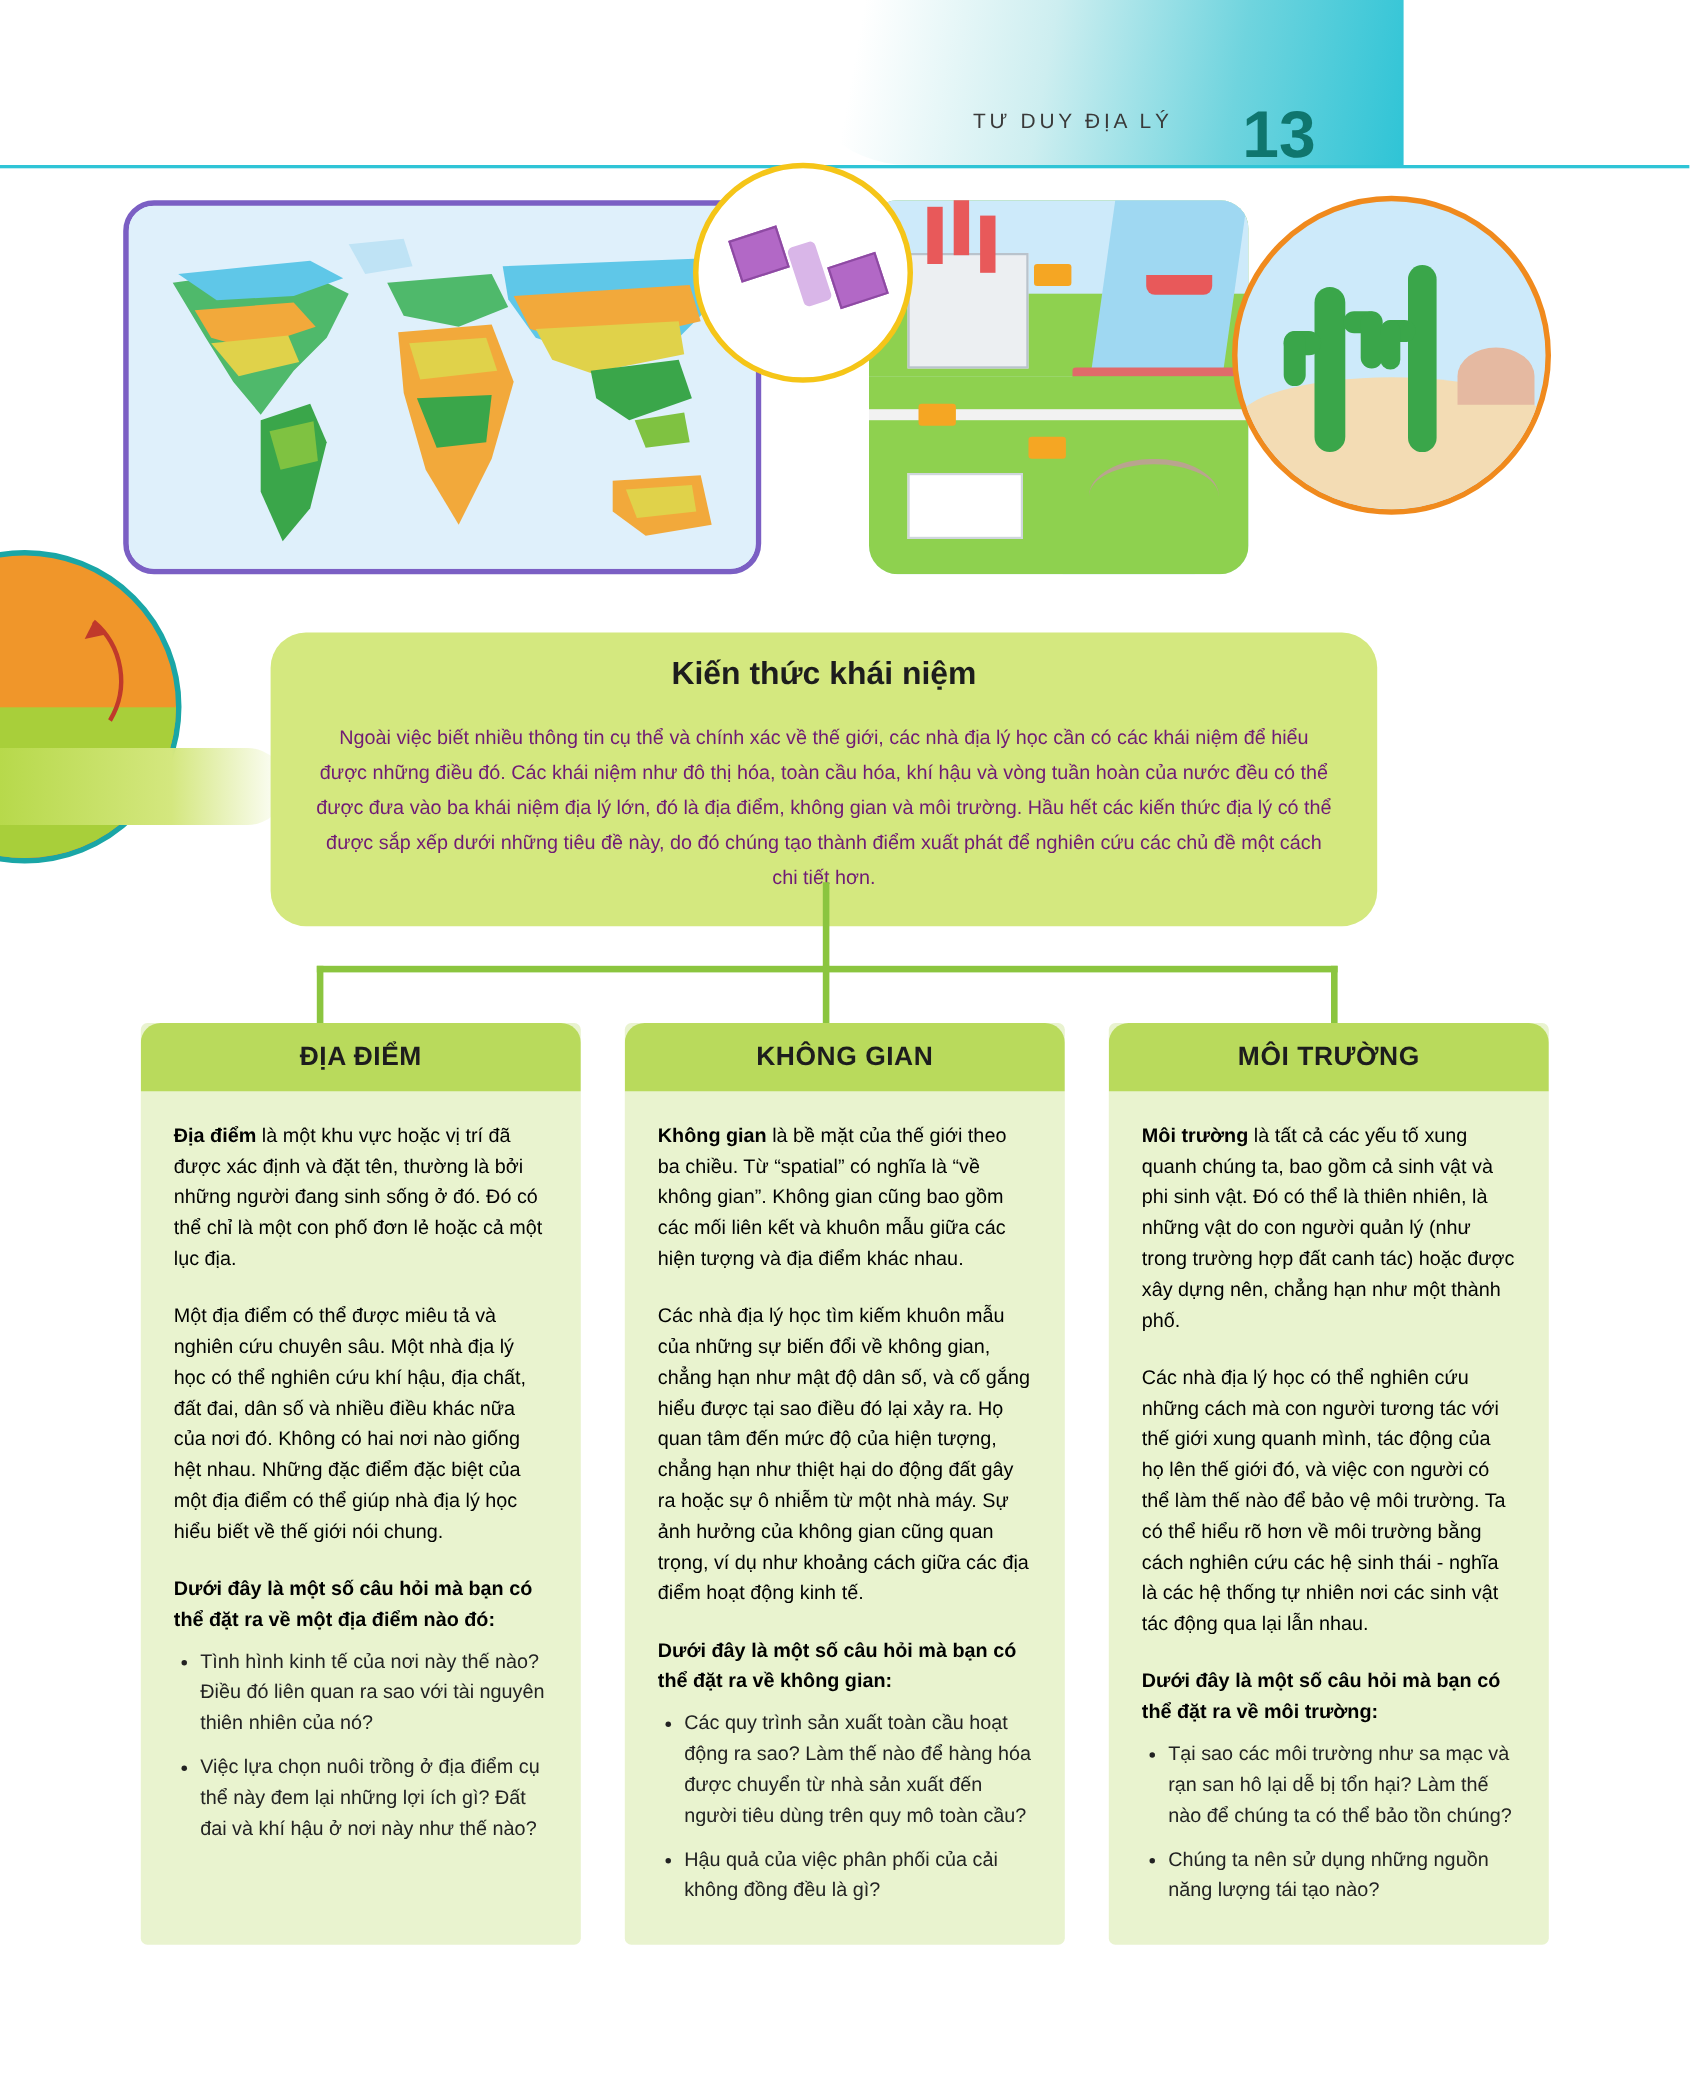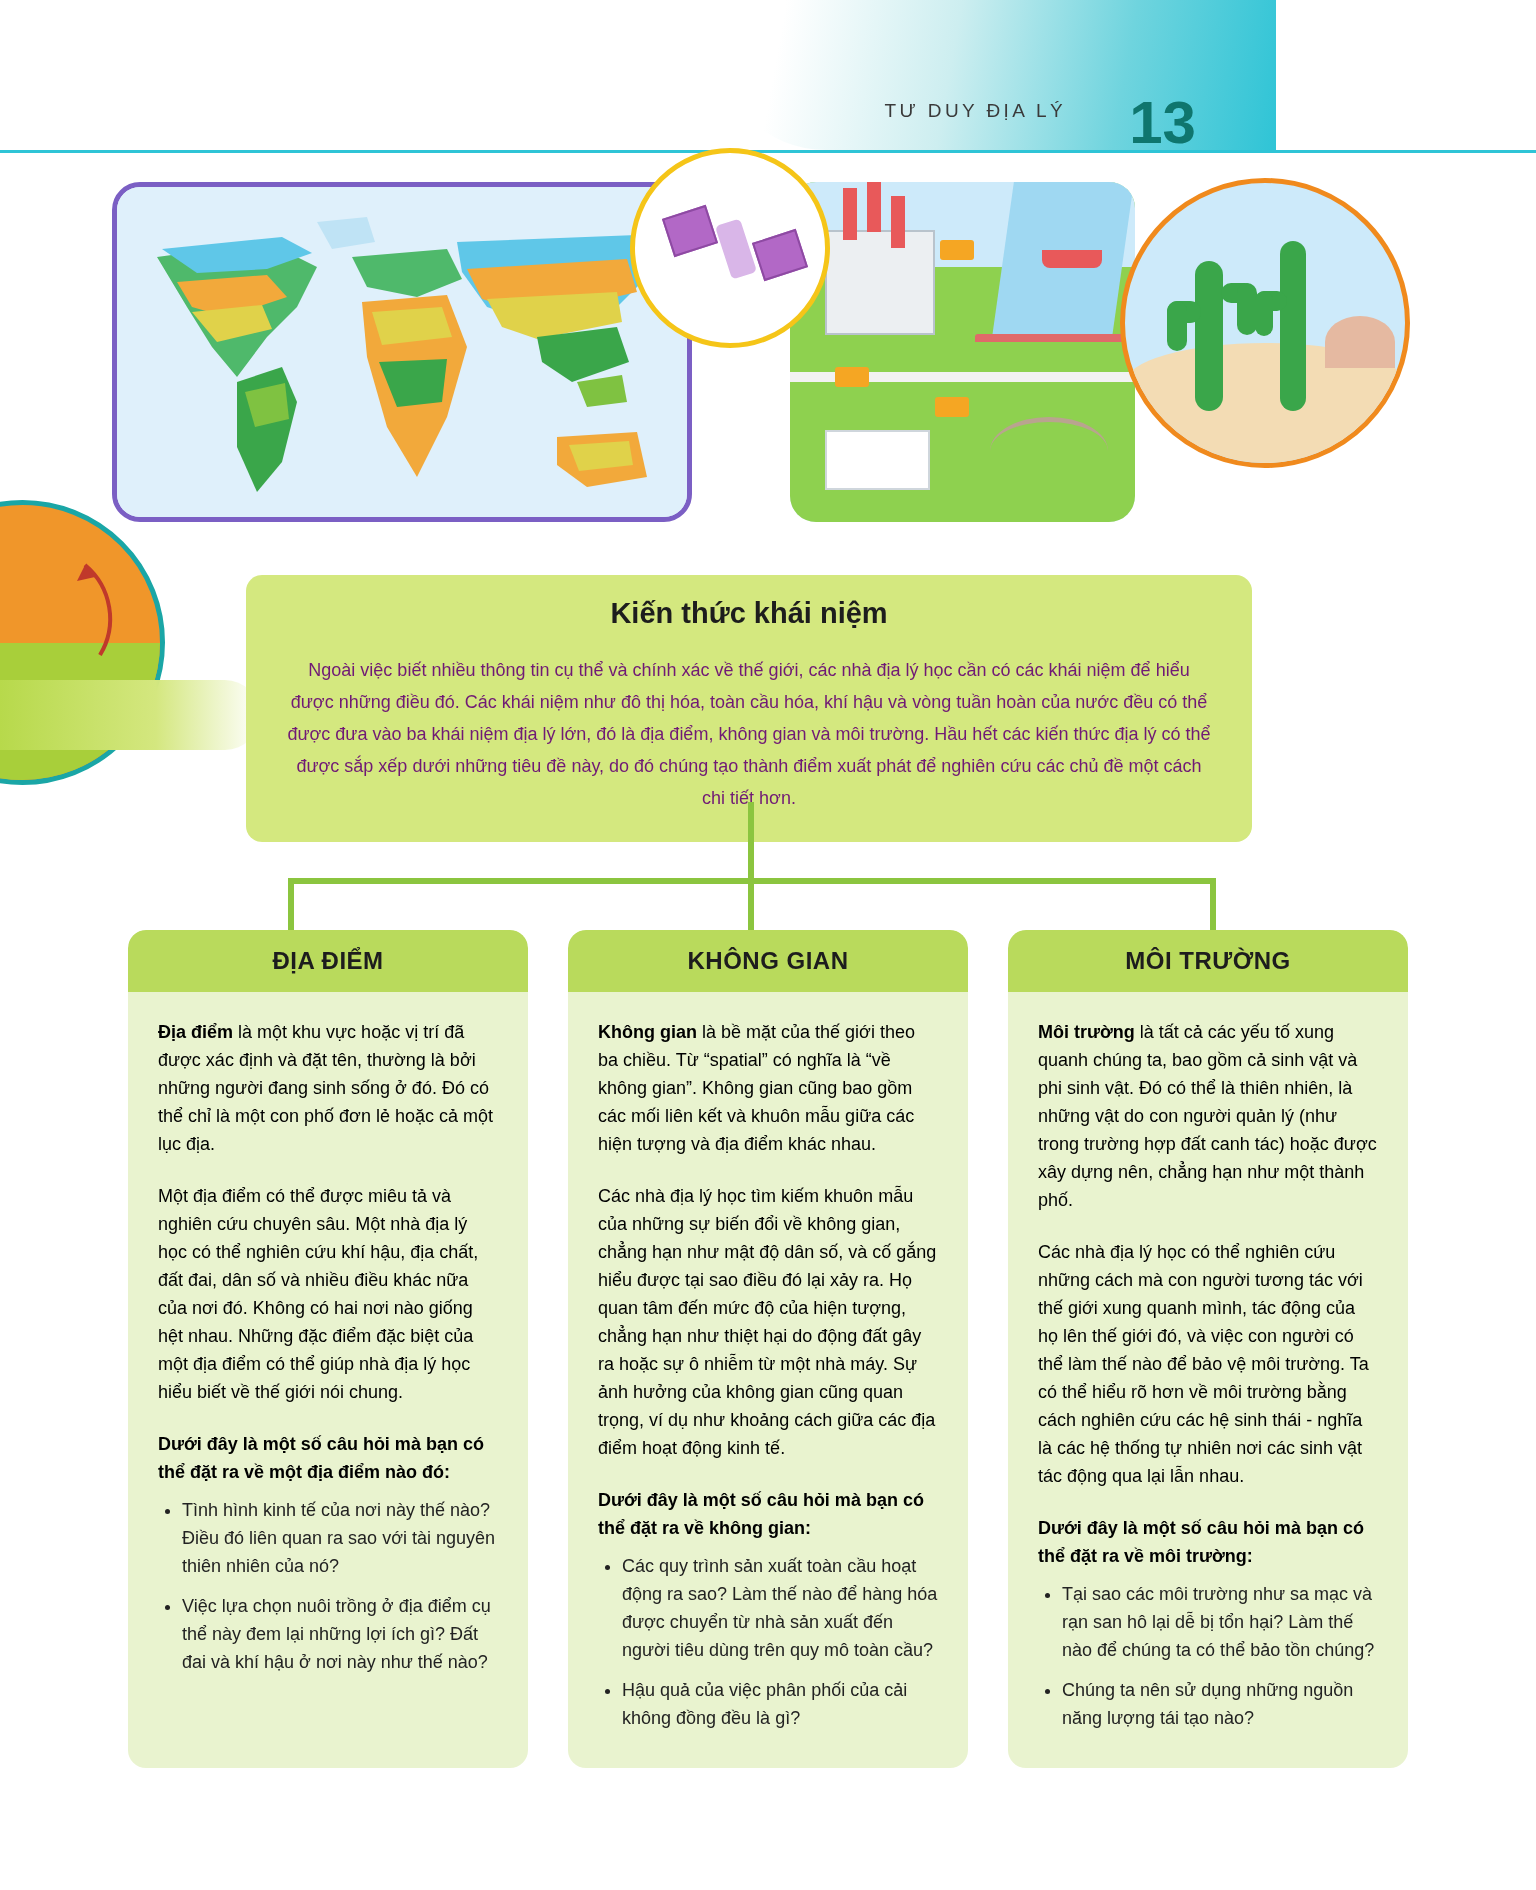--- a/index.html
+++ b/index.html
@@ -172,21 +172,21 @@
     border-radius: 0 40px 40px 0;
   }
 
   
   .concept-box {
     position: absolute;
     left: 246px; top: 575px;
     width: 1006px;
     padding: 22px 40px 28px 40px;
     background: #d4e87f;
-    border-radius: 16px;
+    border-radius: 32px;
     text-align: center;
   }
   .concept-title {
     font-size: 29px;
     font-weight: bold;
     color: #1d1d1d;
     margin-bottom: 14px;
   }
   .concept-text {
     font-size: 18px;
@@ -208,21 +208,21 @@
     position: absolute;
     top: 930px; left: 0;
     width: 1536px;
     display: flex;
     justify-content: center;
     gap: 40px;
   }
   .col {
     width: 400px;
     background: #e9f3cf;
-    border-radius: 18px;
+    border-radius: 6px;
     overflow: hidden;
     padding-bottom: 24px;
   }
   .col-head {
     background: #b9da5c;
     height: 62px;
     display: flex;
     align-items: center;
     justify-content: center;
     font-size: 24px;

